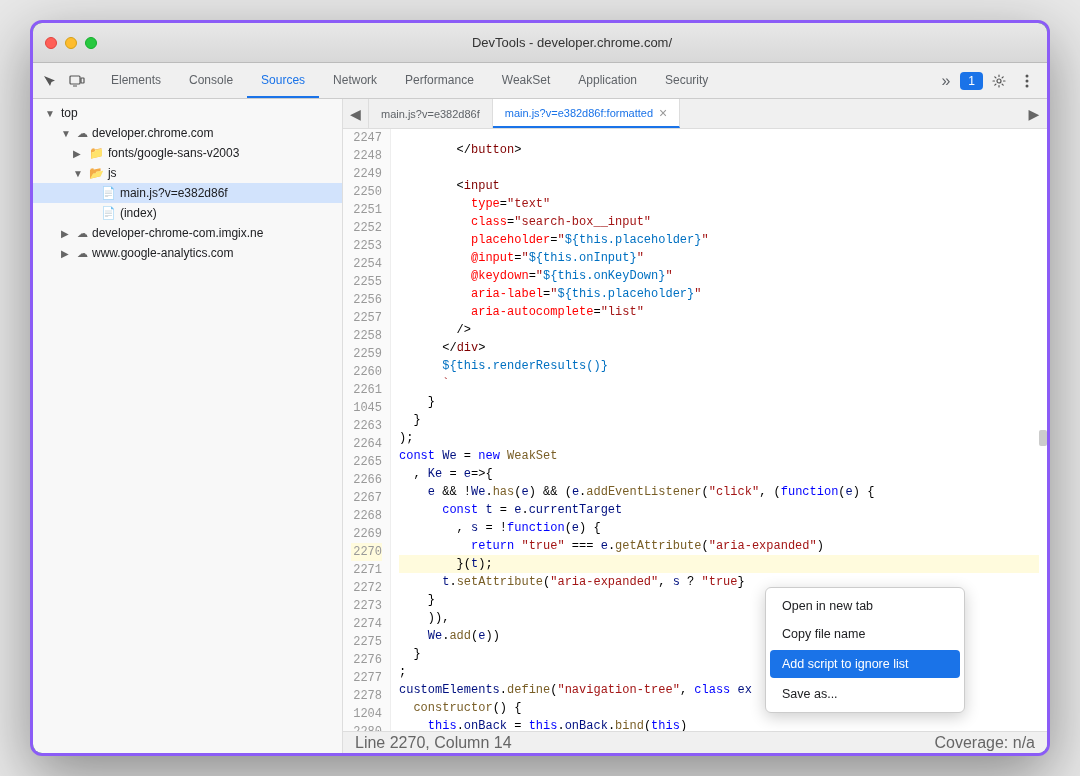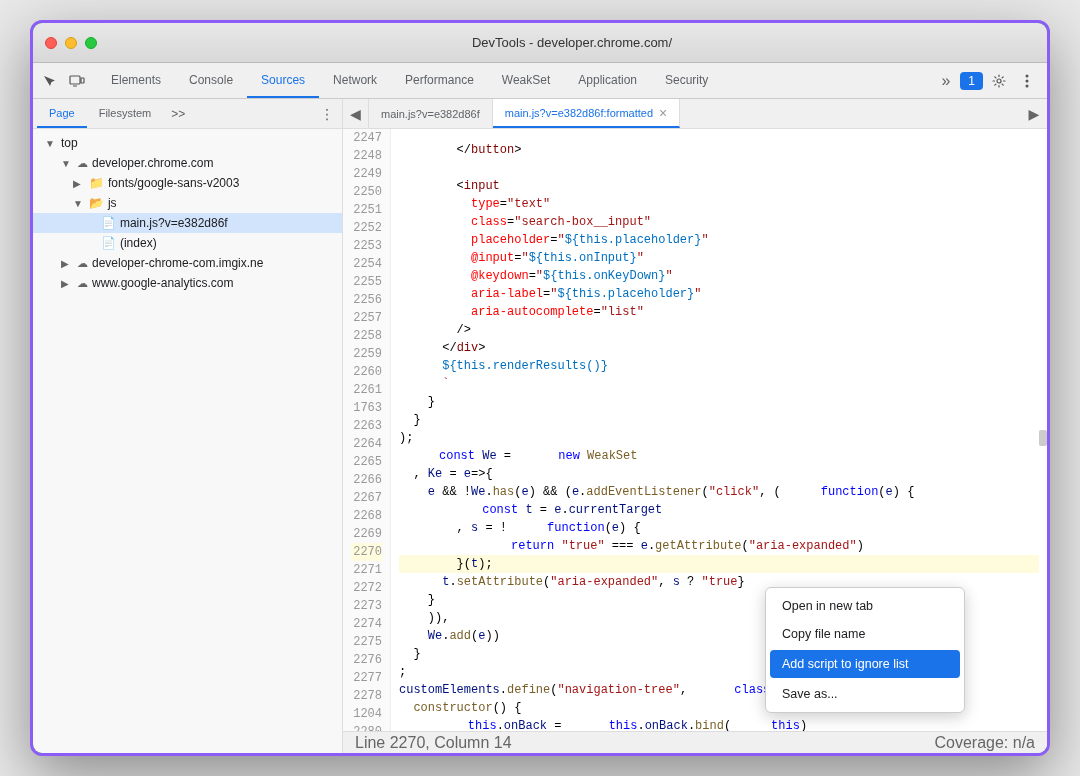--- a/index.html
+++ b/index.html
@@ -192,21 +192,21 @@
     .line-number.highlighted { background: #fffbdd; }
     
     .code-lines {
       flex: 1;
       padding: 12px 8px;
     }
     .code-line { height: 18px; line-height: 18px; white-space: pre; }
     .code-line.highlighted { background: #fffbdd; }
     
     
-    .kw { color: #0000ff; margin-left: 40px; }
+    .kw { color: #0000ff; }
     .str { color: #a31515; }
     .fn { color: #795e26; }
     .var { color: #001080; }
     .tag { color: #800000; }
     .attr { color: #ff0000; }
     .punct { color: #000; }
     .tpl { color: #0070c1; }
     
     
     .status-bar {
@@ -317,28 +317,20 @@
             <circle cx="2" cy="7" r="1.5"></circle>
             <circle cx="2" cy="12" r="1.5"></circle>
           </svg>
       </button>
     </div>
   </div>
 
   <div class="main-content">
 
     <div class="left-panel">
-      <div class="panel-tabs">
-        <div class="panel-tab active">Page</div>
-        <div class="panel-tab">Filesystem</div>
-        <span class="panel-tab-more">&gt;&gt;</span>
-        <div class="panel-tab-actions">
-          <button class="panel-action-btn">⋮</button>
-        </div>
-      </div>
 
       <div class="file-tree">
 
         <div class="tree-item">
           <span class="tree-arrow">▼</span>
           <span class="tree-label">top</span>
         </div>
 
         <div class="tree-item">
           <span class="indent" style="width:12px"></span>
@@ -416,21 +408,21 @@
             <div class="line-number">2252</div>
             <div class="line-number">2253</div>
             <div class="line-number">2254</div>
             <div class="line-number">2255</div>
             <div class="line-number">2256</div>
             <div class="line-number">2257</div>
             <div class="line-number">2258</div>
             <div class="line-number">2259</div>
             <div class="line-number">2260</div>
             <div class="line-number">2261</div>
-            <div class="line-number">1763</div>
+            <div class="line-number">1045</div>
             <div class="line-number">2263</div>
             <div class="line-number">2264</div>
             <div class="line-number">2265</div>
             <div class="line-number">2266</div>
             <div class="line-number">2267</div>
             <div class="line-number">2268</div>
             <div class="line-number">2269</div>
             <div class="line-number highlighted">2270</div>
             <div class="line-number">2271</div>
             <div class="line-number">2272</div>

